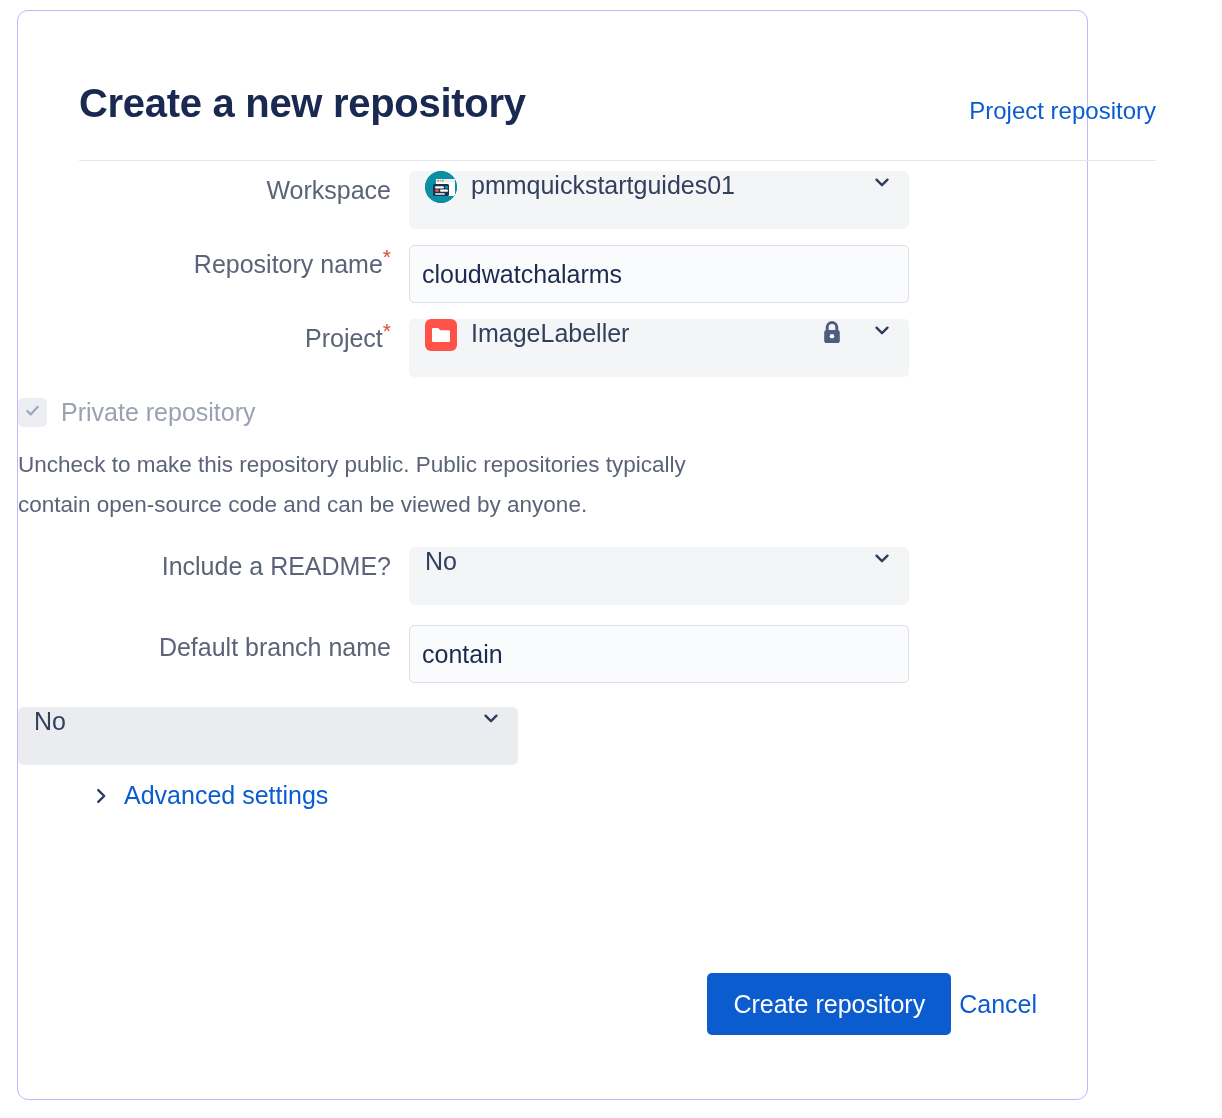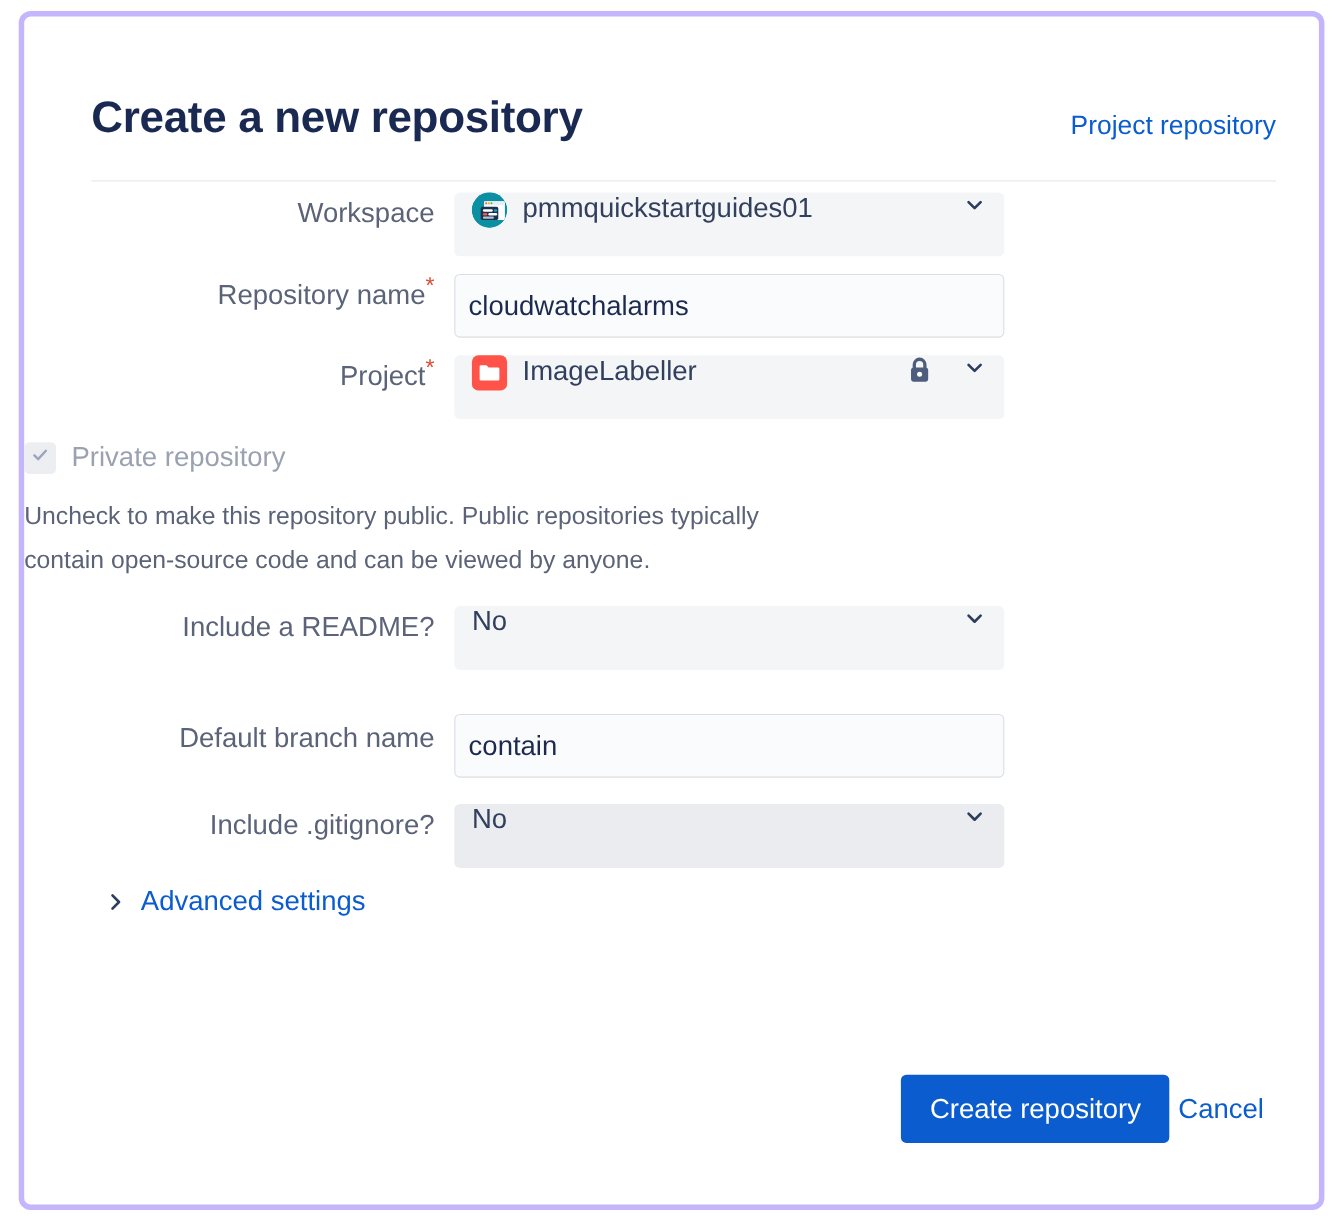--- a/index.html
+++ b/index.html
@@ -12,25 +12,25 @@
   }
   body {
     font-family: "Liberation Sans", sans-serif;
     -webkit-font-smoothing: antialiased;
   }
 
   .card {
     position: absolute;
     left: 17px;
     top: 10px;
-    width: 1187px;
+    width: 1071px;
     height: 1090px;
     box-sizing: border-box;
     background: #ffffff;
-    border: 5px solid #c4b5fd;
+    border: 1px solid #c4b5fd;
     border-radius: 11px;
   }
 
   
   .header {
     position: absolute;
     left: 61px;
     top: 60px;
     width: 1077px;
     height: 90px;
@@ -361,31 +361,30 @@
           <span class="sel-text">No</span>
           <span class="chev">
             <svg width="22" height="22" viewBox="0 0 24 24" fill="none">
                 <path d="M6 9.5l6 6 6-6" stroke="#2c3e5d" stroke-width="2.6" stroke-linecap="round" stroke-linejoin="round"></path>
               </svg>
           </span>
         </div>
       </div>
     </div>
 
-    <div class="row" style="margin-top:40px">
+    <div class="row" style="margin-top:20px">
       <div class="label" style="line-height:44px">Default branch name</div>
       <div class="field">
         <div class="text-input">
           <span class="val">contain</span>
         </div>
       </div>
     </div>
 
     <div class="row" style="margin-top:24px">
-      <div class="label">Include .gitignore?</div>
       <div class="field">
         <div class="select dark">
           <span class="sel-text">No</span>
           <span class="chev">
             <svg width="22" height="22" viewBox="0 0 24 24" fill="none">
                 <path d="M6 9.5l6 6 6-6" stroke="#2c3e5d" stroke-width="2.6" stroke-linecap="round" stroke-linejoin="round"></path>
               </svg>
           </span>
         </div>
       </div>

